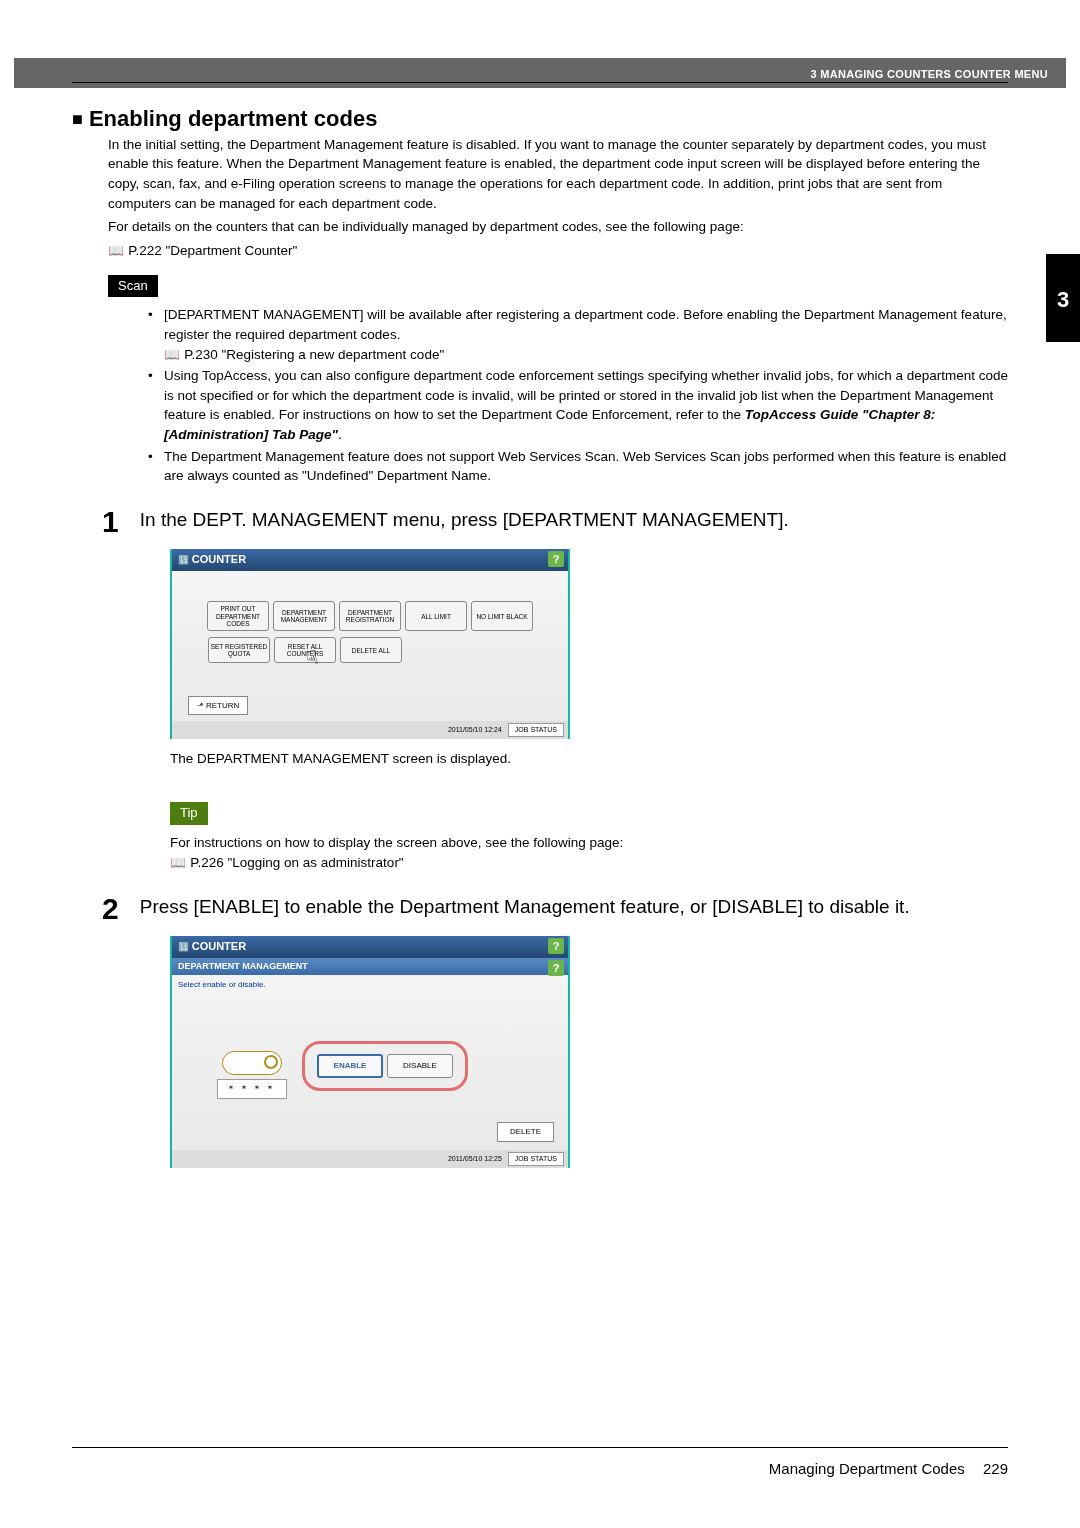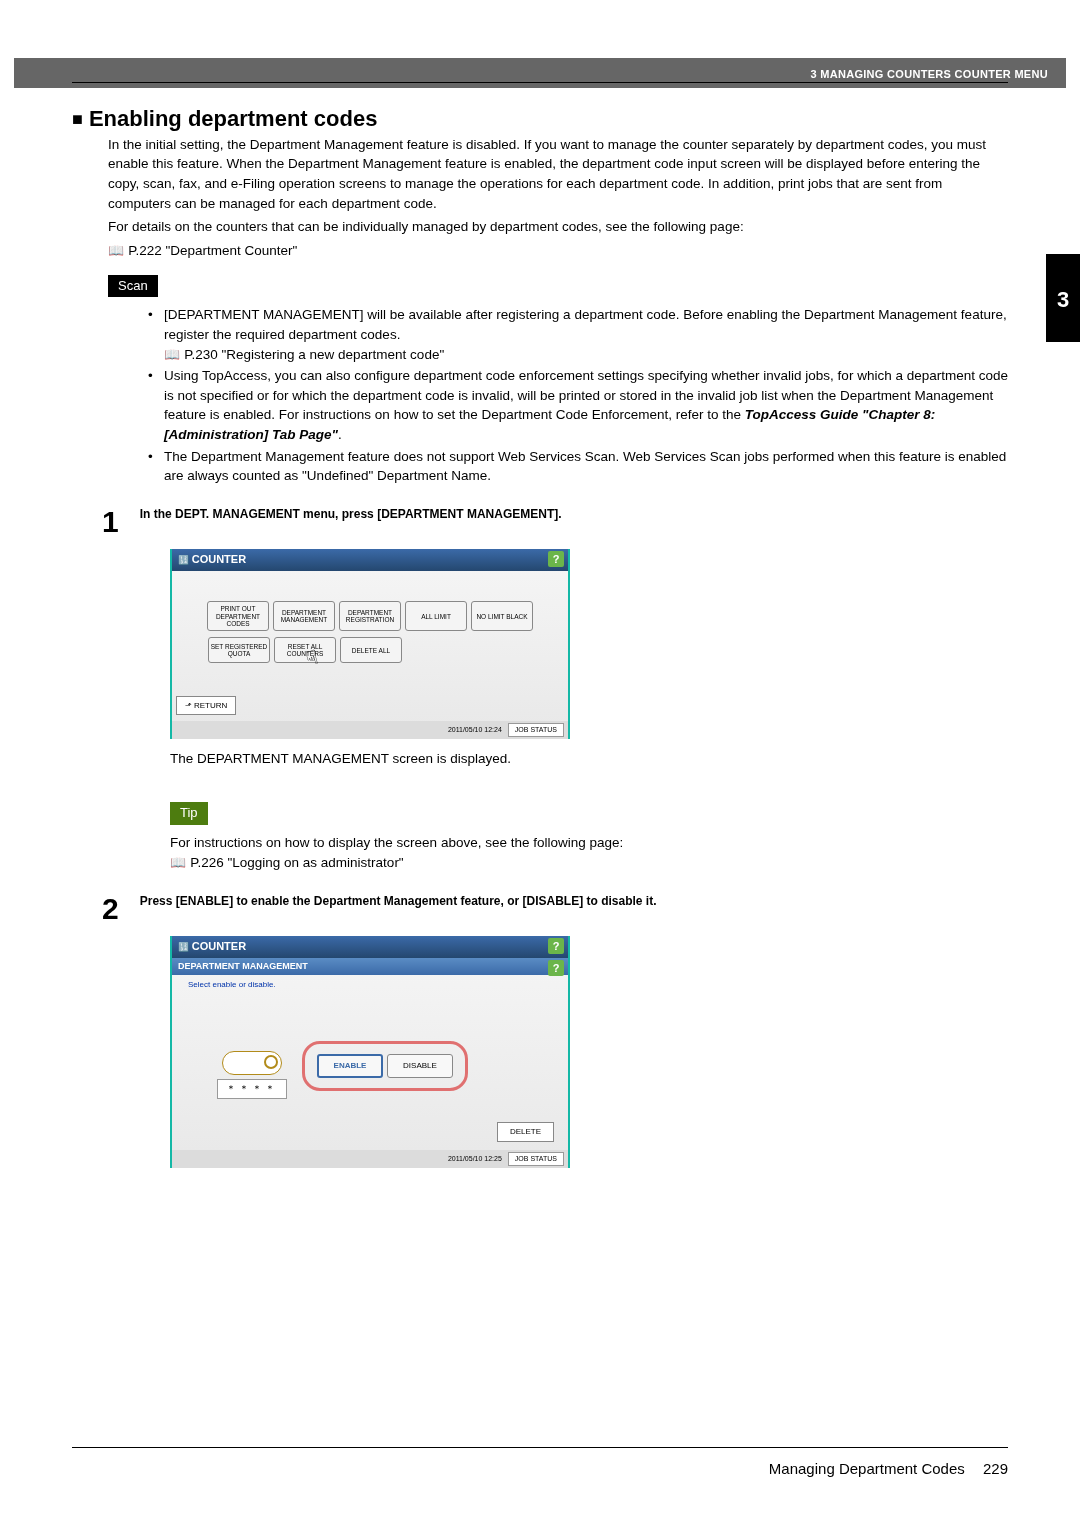--- a/index.html
+++ b/index.html
@@ -63,21 +63,21 @@
   ul.notes-list li::before { content: "•"; position: absolute; left: -4px; }
   ul.notes-list li .sub-ref { display: block; padding-left: 0px; }
   .bold-ital { font-weight: bold; font-style: italic; }
   .step { margin-top: 14px; margin-left: 30px; }
   .step-num {
     font-size: 30px; font-weight: bold;
     display: inline-block; width: 34px; vertical-align: top;
   }
   .step-text {
     display: inline-block;
-    font-size: 12px; font-weight: bold;
+    font-size: 19px; font-weight: normal;
     width: 860px; vertical-align: top; padding-top: 6px;
   }
   .step-body { margin-left: 68px; }
   .screenshot1, .screenshot2 {
     width: 400px;
     background: #14b8a6;
     margin: 6px 0 10px 0;
     font-size: 8px;
     color: #000;
   }
@@ -128,21 +128,21 @@
     color: #000;
     transform: rotate(-15deg);
   }
   
   .sc2-subtitle {
     background: linear-gradient(#5a8cc4,#3b6aa8);
     color: #fff; font-size: 9px; padding: 2px 6px;
     font-weight: bold;
     position: relative;
   }
-  .sc2-instruction { color: #0033aa; font-size: 8px; padding: 4px 16px; }
+  .sc2-instruction { color: #0033aa; font-size: 8px; padding: 4px 6px; }
   .sc2-body { min-height: 155px; position: relative; padding: 10px;}
   .key-icon {
     width: 60px; height: 24px;
     position: absolute; left: 50px; top: 56px;
     border: 1px solid #b28b1a;
     border-radius: 12px;
     background: #fff;
   }
   .key-bit { position:absolute; right: 3px; top: 3px; width: 14px; height: 14px; border: 2px solid #b28b1a; border-radius: 50%;}
   .key-stars {
@@ -237,21 +237,21 @@
               <div class="sc-btn">ALL LIMIT</div>
               <div class="sc-btn">NO LIMIT BLACK</div>
             </div>
             <div style="height:6px;"></div>
             <div class="sc-button-row" style="justify-content:flex-start; padding-left:28px;">
               <div class="sc-btn small">SET REGISTERED QUOTA</div>
               <div class="sc-btn small">RESET ALL COUNTERS</div>
               <div class="sc-btn small">DELETE ALL</div>
             </div>
             <span class="cursor-hand">☟</span>
-            <div style="position:absolute; bottom:6px; left:4px;border-radius:6px;">
+            <div style="position:absolute; bottom:6px; left:16px;border-radius:6px;">
               <span class="sc-return">⬏  RETURN</span>
             </div>
           </div>
           <div class="sc-footer">
             <span>2011/05/10 12:24</span>
             <span class="sc-jobstatus">JOB STATUS</span>
           </div>
         </div>
       </div>
 

